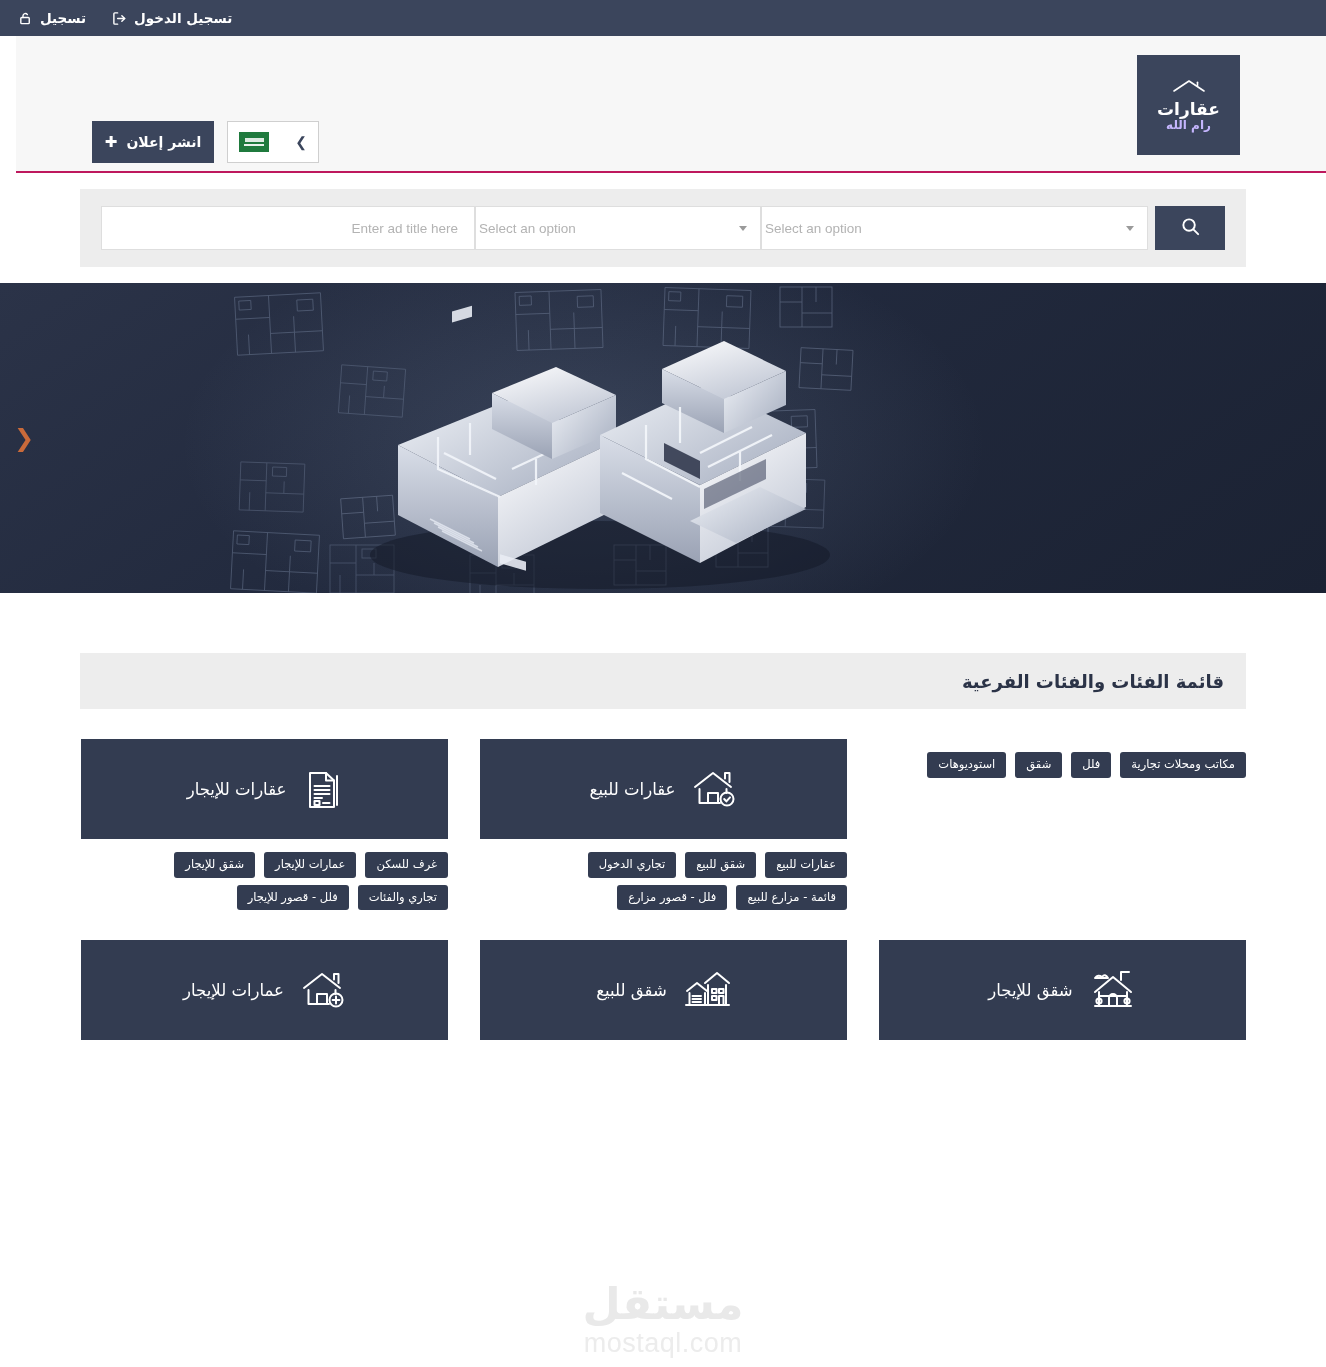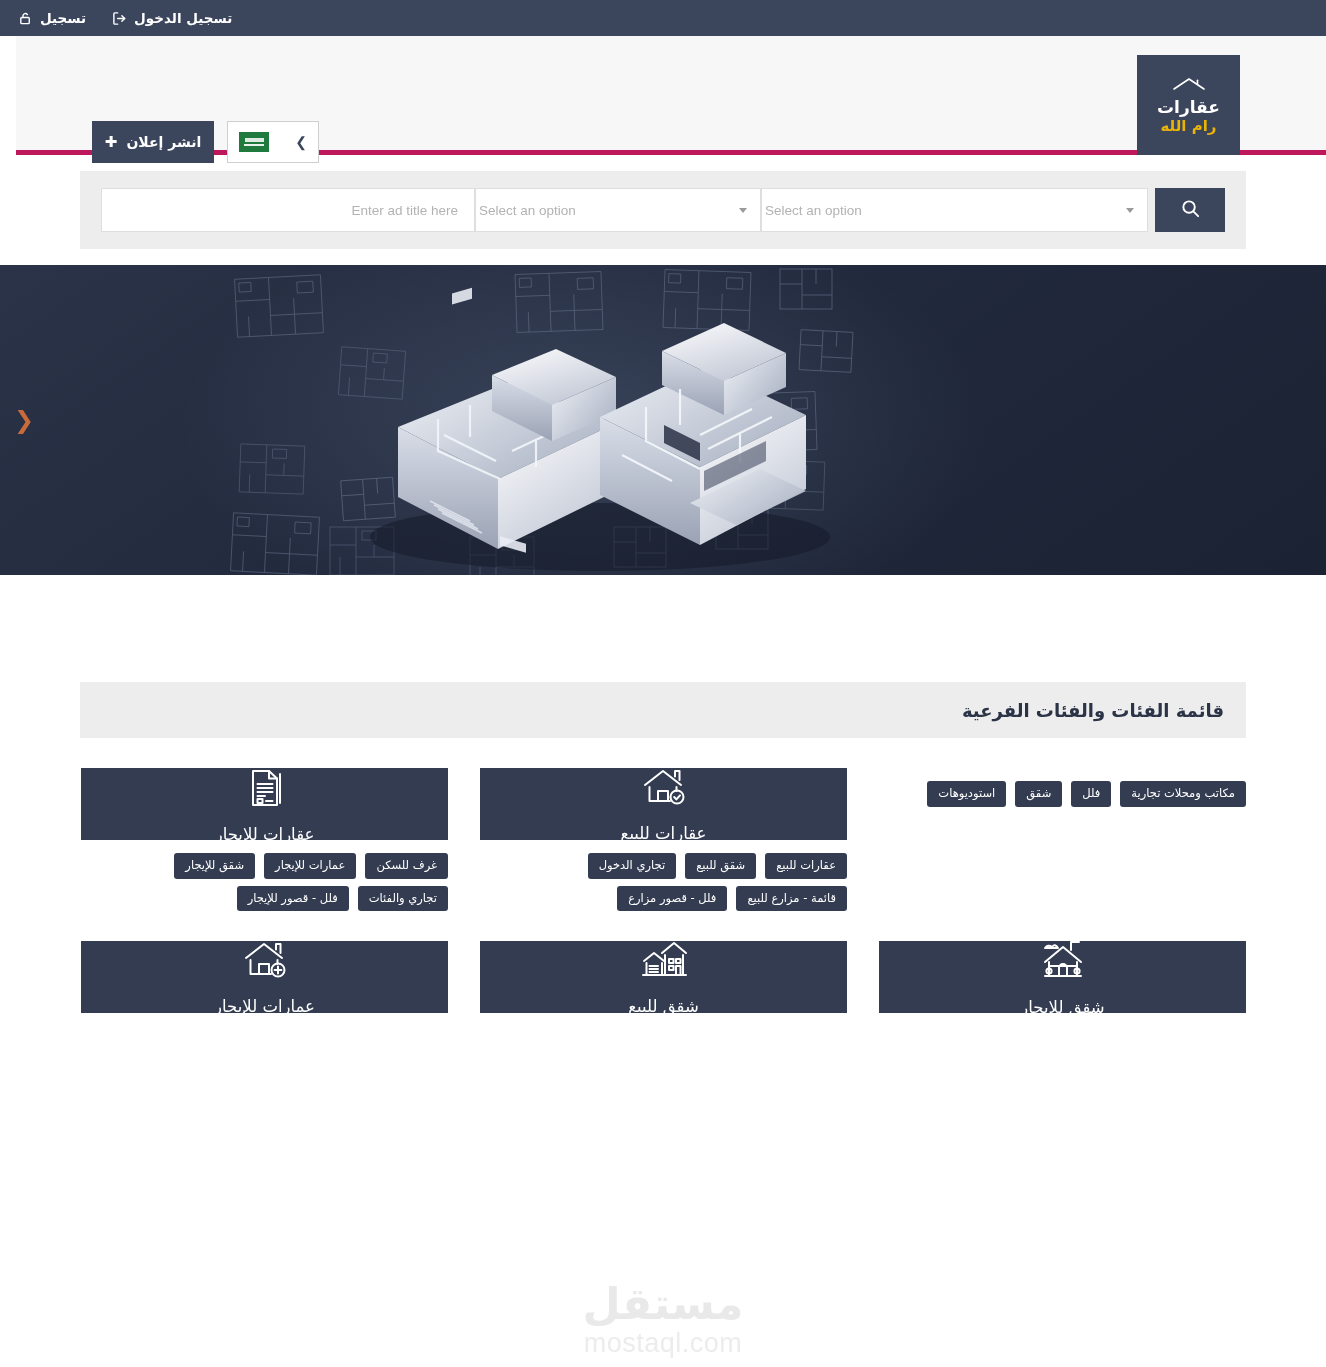--- a/index.html
+++ b/index.html
@@ -42,23 +42,23 @@
     font-weight: 700;
     cursor: pointer;
     white-space: nowrap;
     justify-content: space-between;
   }
   .topbar-link .ic { display: inline-flex; align-items: center; }
   .topbar-link svg { display: block; }
 
   
   .header {
-    height: 119px;
+    height: 137px;
     background: #f7f7f7;
-    border-bottom: 5px solid #be185d;
+    border-bottom: 2px solid #be185d;
     position: relative;
     margin-left: 16px;
   }
   .header-inner {
     width: 1326px;
     height: 100%;
     position: relative;
   }
   .logo {
     position: absolute;
@@ -76,22 +76,22 @@
   }
   .logo-roof { margin-bottom: 2px; }
   .logo-t1 {
     color: #ffffff;
     font-size: 17px;
     font-weight: 700;
     line-height: 1.08;
     letter-spacing: .5px;
   }
   .logo-t2 {
-    color: #eab308;
-    font-size: 15px;
+    color: #c4b5fd;
+    font-size: 12px;
     font-weight: 700;
     line-height: 1.08;
     letter-spacing: .5px;
   }
 
   .publish-btn {
     position: absolute;
     top: 85px;
     left: 92px;
     width: 122px;
@@ -236,21 +236,21 @@
     transform: translateY(-50%);
     color: #c96a3a;
     font-size: 24px;
     line-height: 1;
     cursor: pointer;
     z-index: 5;
     user-select: none;
   }
 
   
-  .cat-section { padding-top: 107px; }
+  .cat-section { padding-top: 60px; }
   .cat-head {
     width: 1166px;
     height: 56px;
     margin: 0 auto;
     background: #ededed;
     display: flex;
     align-items: center;
     justify-content: flex-start;
     padding: 0 22px;
   }
@@ -265,24 +265,24 @@
     margin: 30px auto 0;
     display: flex;
     flex-direction: row;
     flex-wrap: wrap;
     gap: 30px 32px;
   }
   .cat-col { width: 367px; }
 
   .cat-card {
     width: 367px;
-    height: 72px;
+    height: 100px;
     background: #333c51;
     display: flex;
-    flex-direction: column;
+    flex-direction: row;
     align-items: center;
     justify-content: center;
     gap: 16px;
     cursor: pointer;
   }
   .cat-card-label {
     color: #ffffff;
     font-size: 16.5px;
     font-weight: 400;
   }

